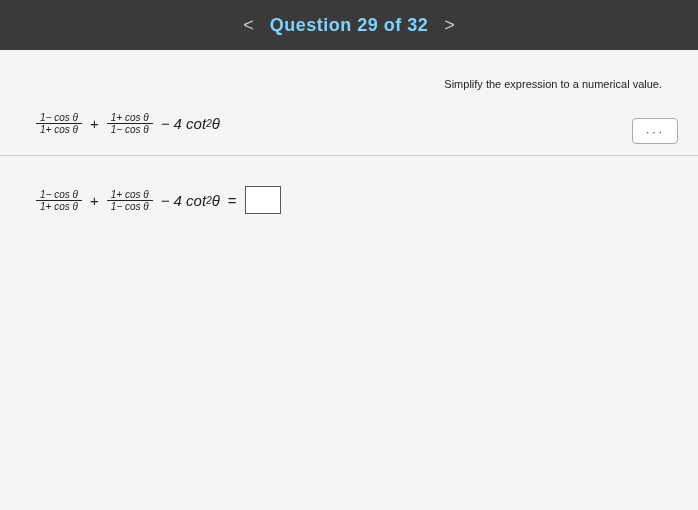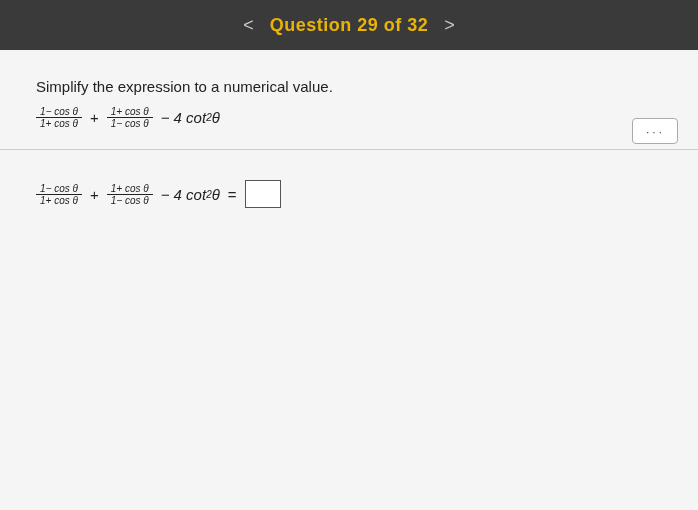--- a/index.html
+++ b/index.html
@@ -36,36 +36,37 @@
     .nav-arrow {
       cursor: pointer;
       font-size: 18px;
       color: #ccc;
       user-select: none;
     }
 
     .question-label {
       font-size: 18px;
       font-weight: bold;
-      color: #eab308;
+      color: #7dd3fc;
       letter-spacing: 0.5px;
     }
 
     
     .content {
       background: #f5f5f5;
       padding: 28px 36px 24px 36px;
       height: calc(510px - 50px);
       position: relative;
     }
 
     .instruction {
-      font-size: 15px;
+      font-size: 11px;
       color: #222;
-      margin-bottom: 11px;
+      margin-bottom: 22px;
+      text-align: right;
     }
 
     
     .expression-box {
       display: flex;
       align-items: center;
       gap: 8px;
       font-size: 15px;
       color: #222;
       margin-bottom: 20px;

